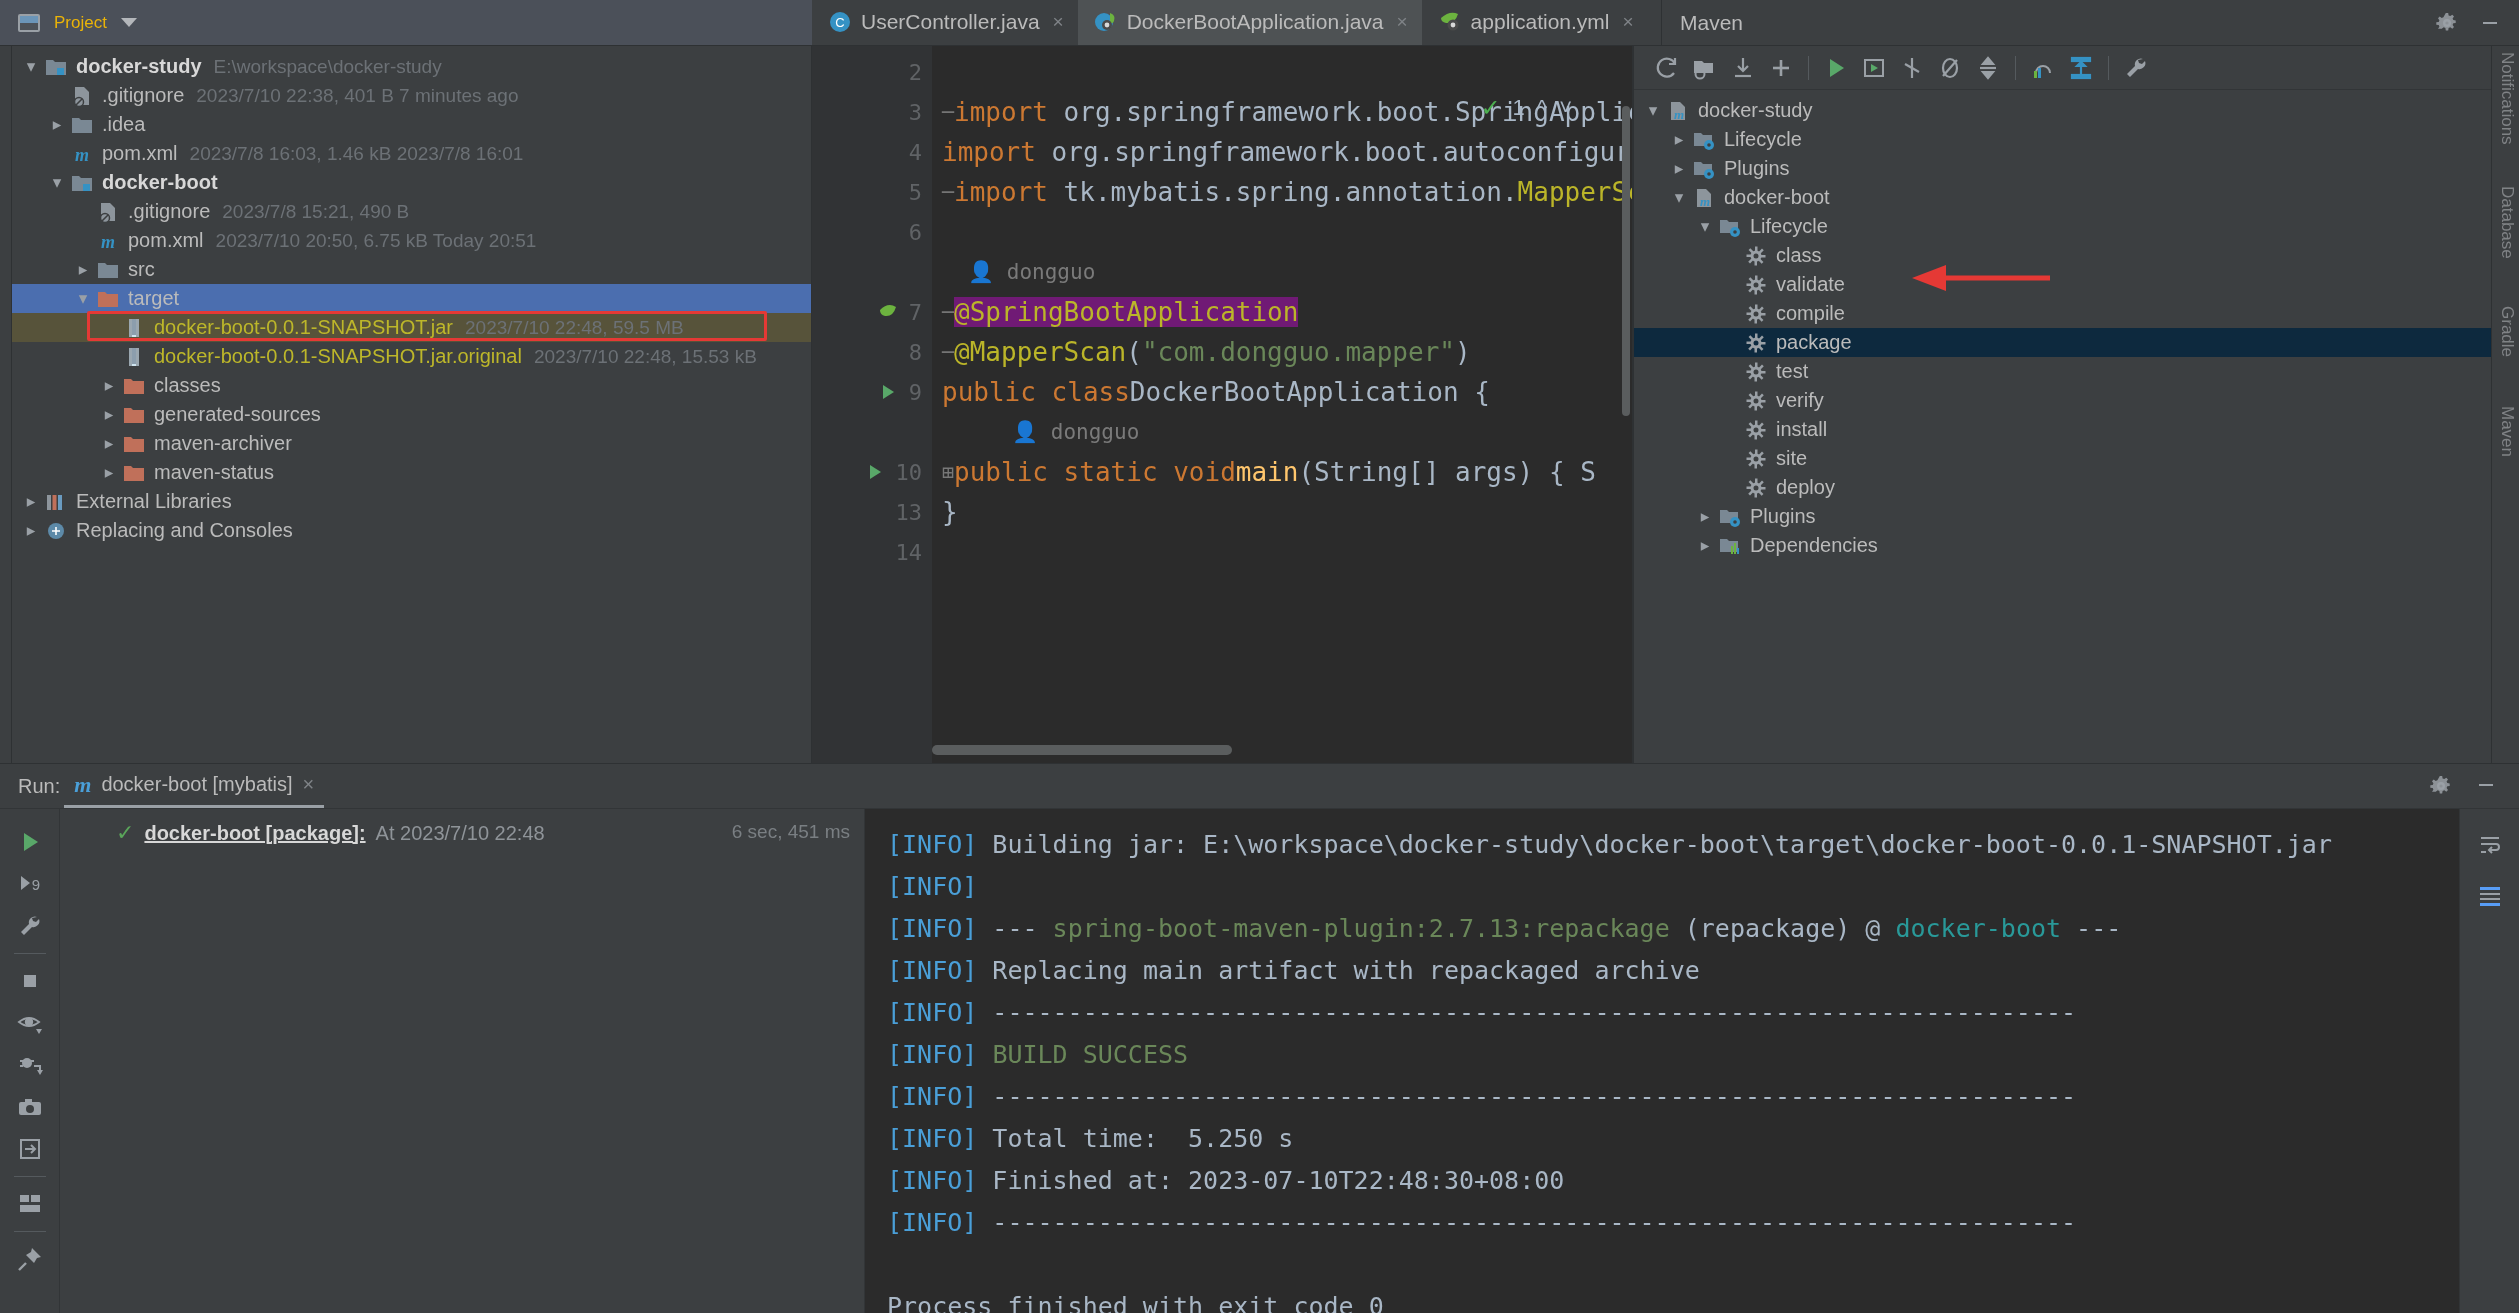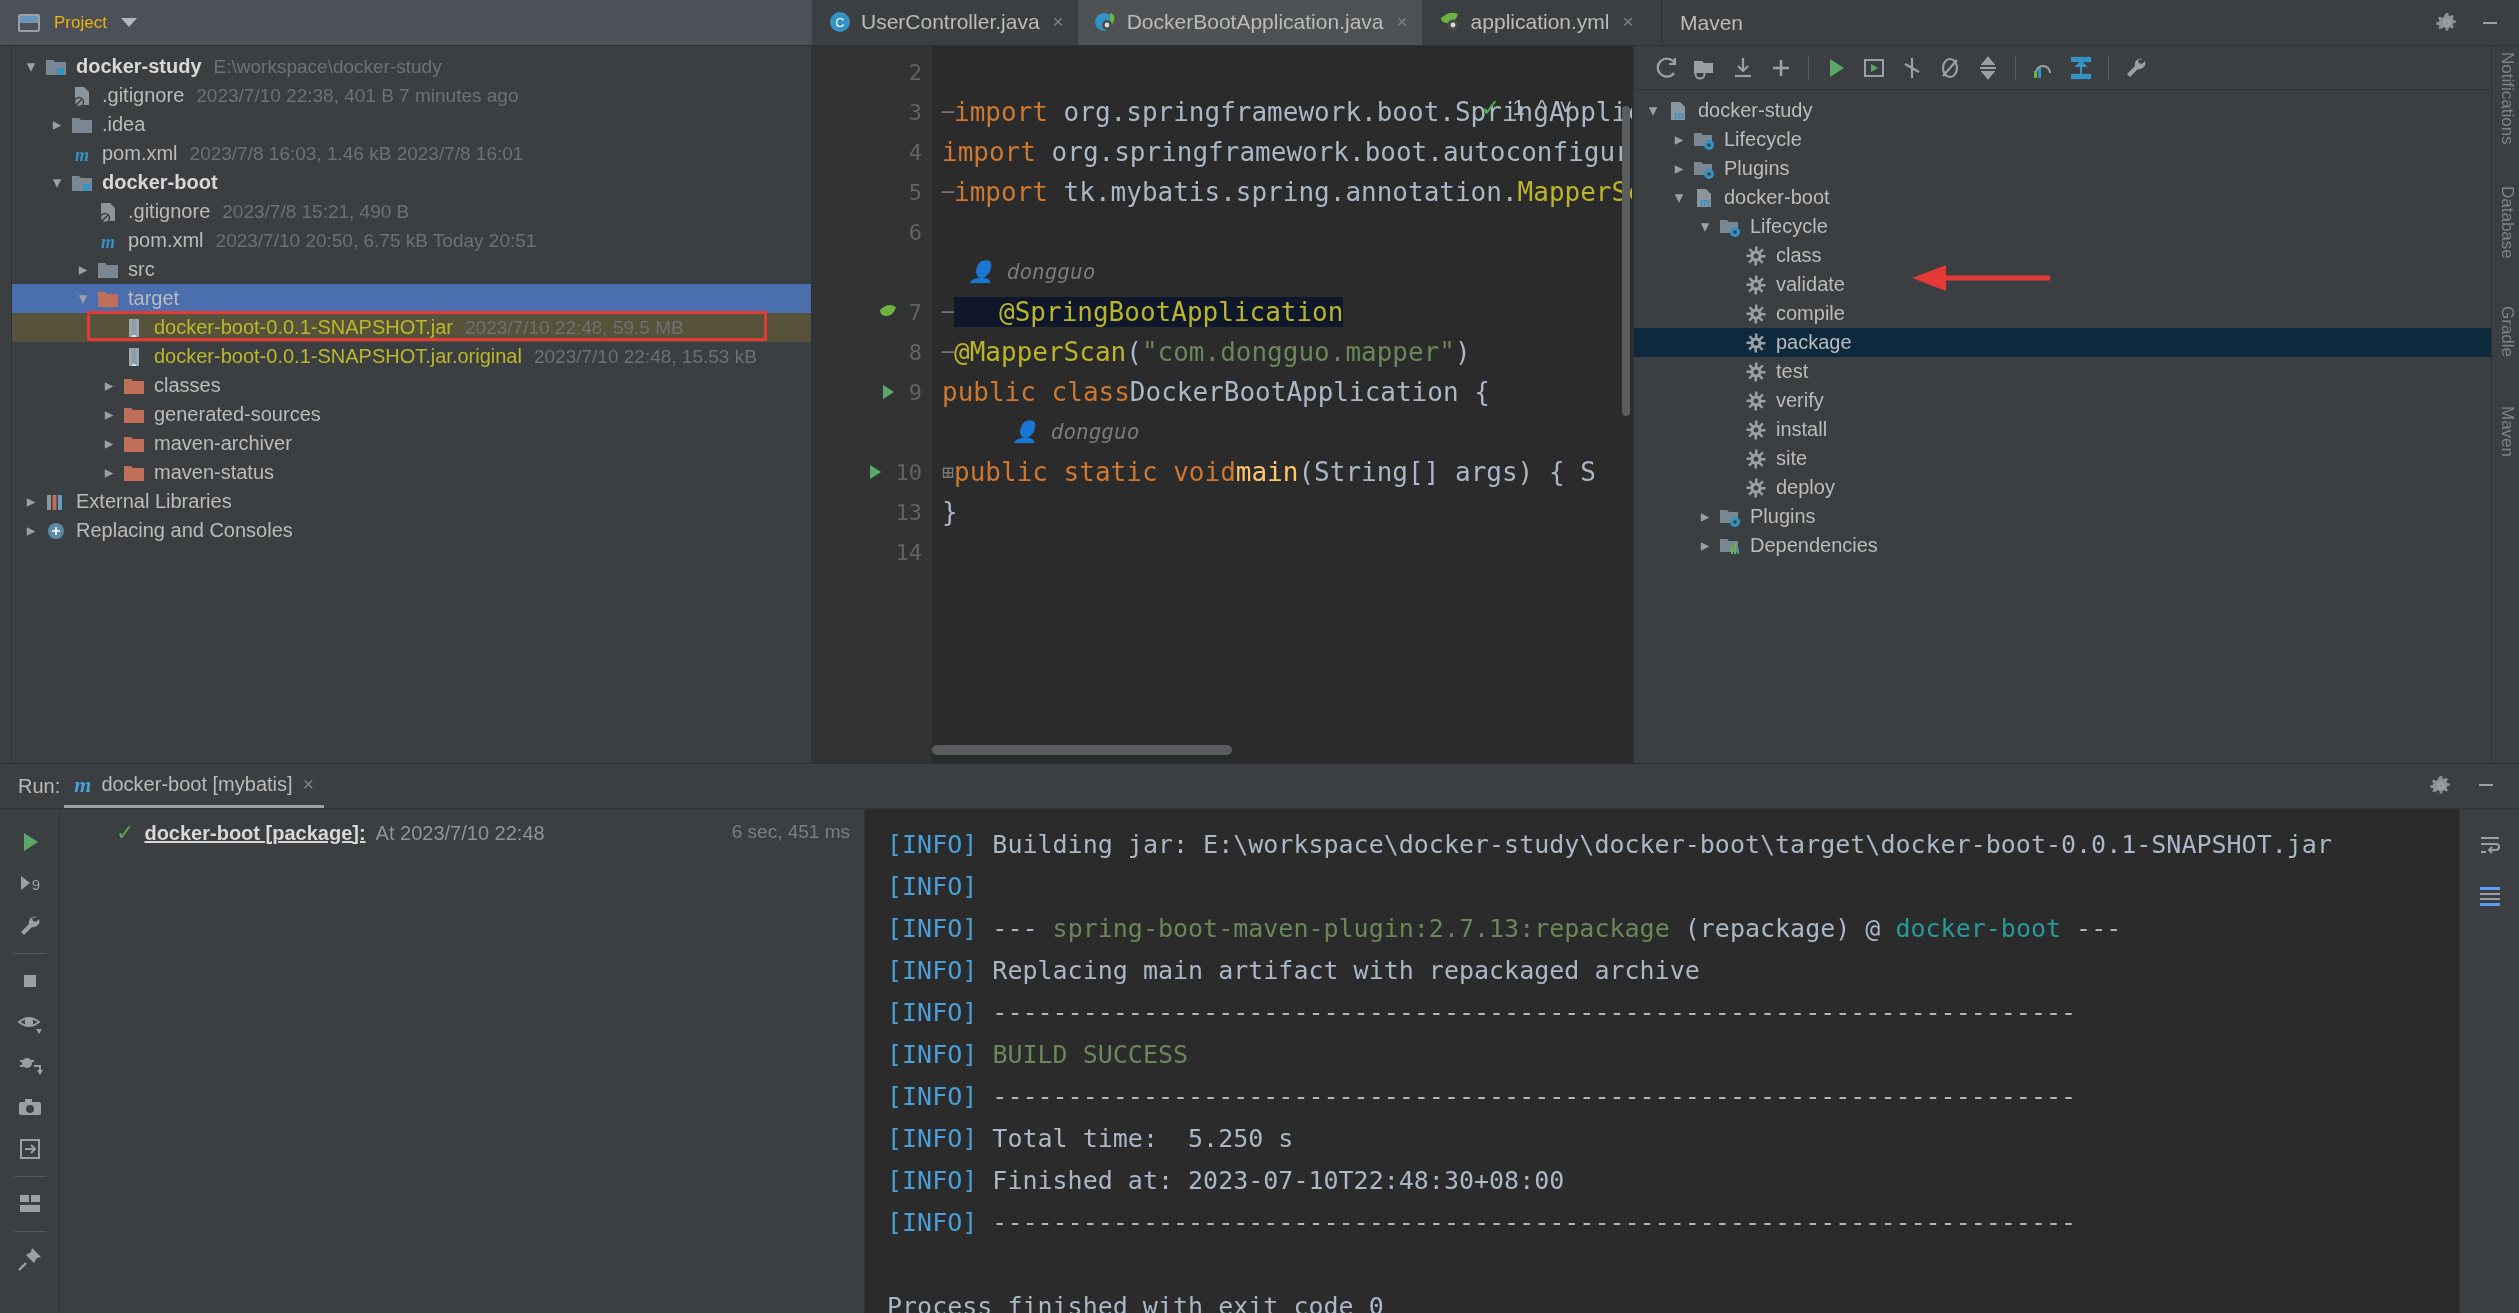--- a/index.html
+++ b/index.html
@@ -101,22 +101,22 @@
   .code-area {
     flex: 1; padding-top: 6px; font-family: "DejaVu Sans Mono", monospace;
     font-size: 26px; color: #a9b7c6; position: relative; overflow: hidden;
   }
   .cline { height: 40px; display: flex; align-items: center; white-space: pre; padding-left: 10px; }
   .kw { color: #cc7832; }
   .ann { color: #bbb529; }
   .str { color: #6a8759; }
   .cls { color: #a9b7c6; }
   .mth { color: #ffc66d; }
-  .hl-ann { background: #0f172a; padding-left: 45px; }
-  .inlay { color: #7a7a7a; font-size: 21px; font-style: italic; }
+  .hl-ann { background: #701a75; }
+  .inlay { color: #7a7a7a; font-size: 21px; }
   .folding { color: #787878; font-size: 20px; }
 
   .editor-status {
     position: absolute; top: 48px; right: 60px; display: flex; align-items: center;
     gap: 12px; color: #a9b7c6; font-size: 22px; z-index: 5;
   }
   .check-green { color: #4caf50; font-size: 24px; }
 
   .hscroll {
     position: absolute; left: 120px; bottom: 8px; width: 300px; height: 10px;

